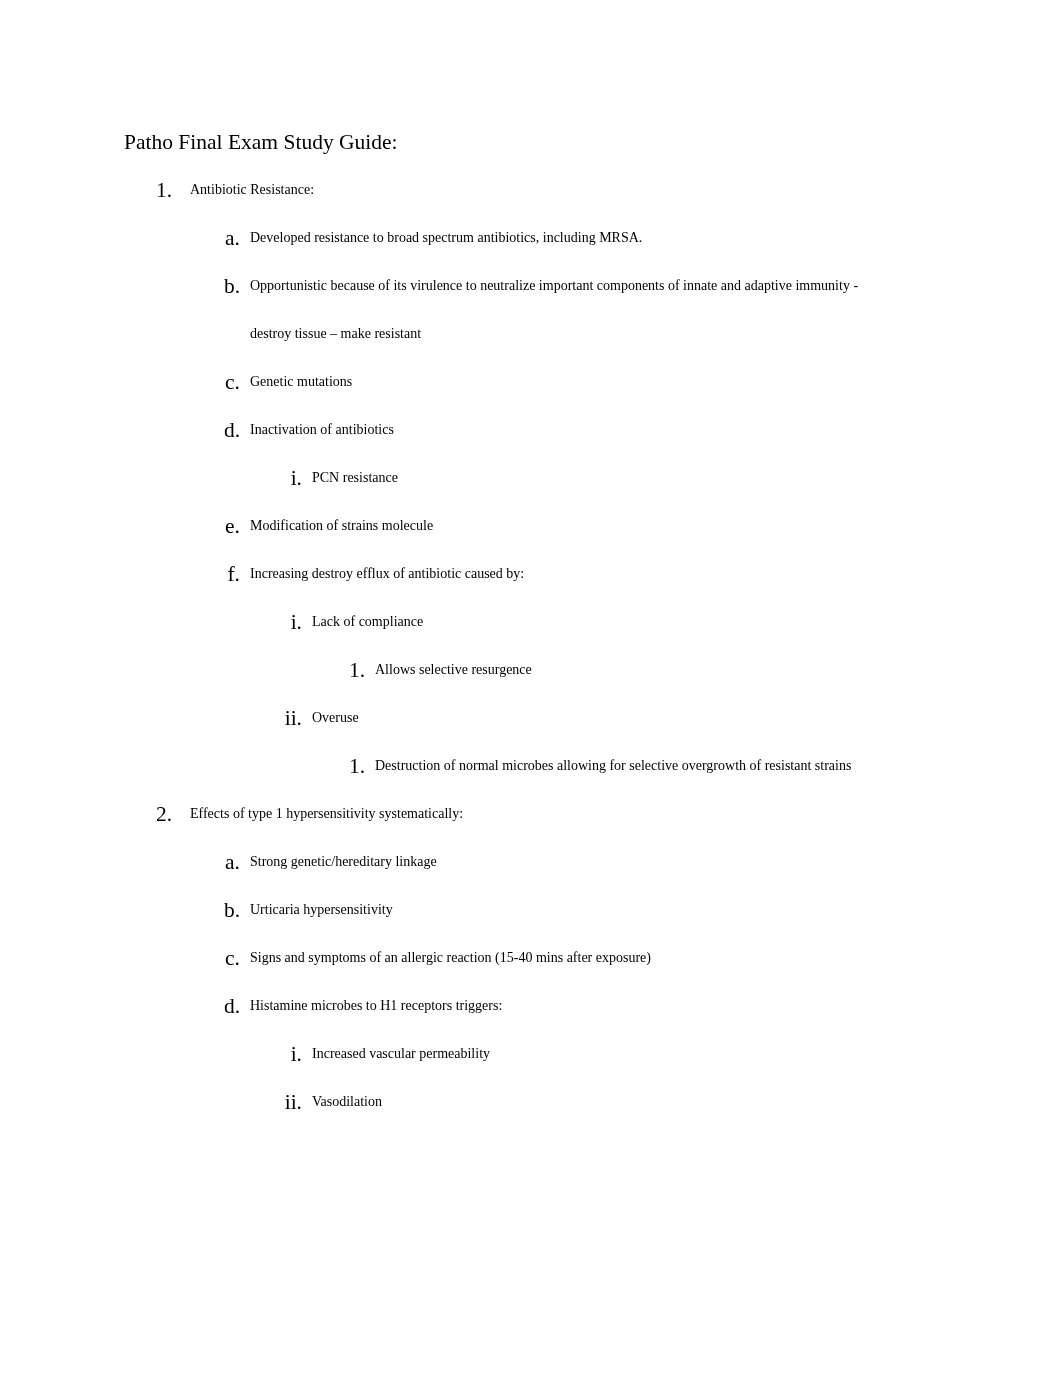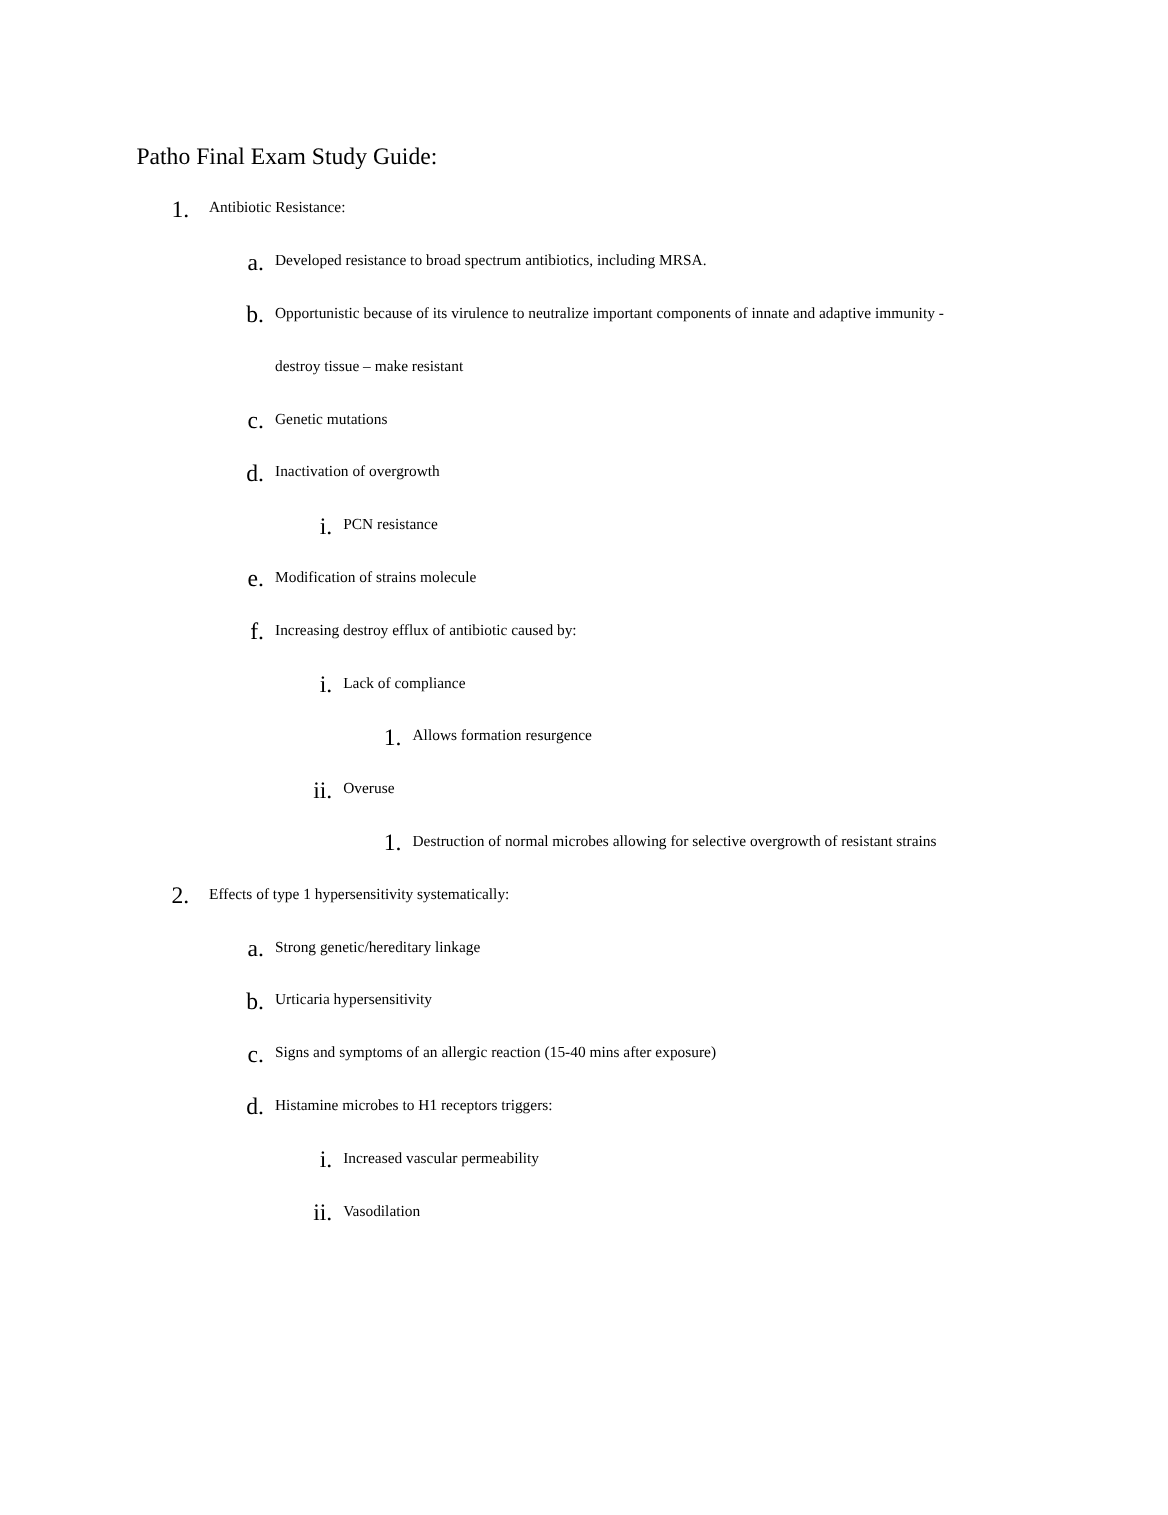--- a/index.html
+++ b/index.html
@@ -95,21 +95,21 @@
       <span class="text">Opportunistic because of its virulence to neutralize important components of innate and adaptive immunity - destroy tissue – make resistant</span>
     </div>
 
     <div class="li lvl2 w-lvl2">
       <span class="marker">c.</span>
       <span class="text">Genetic mutations</span>
     </div>
 
     <div class="li lvl2 w-lvl2">
       <span class="marker">d.</span>
-      <span class="text">Inactivation of overgrowth</span>
+      <span class="text">Inactivation of antibiotics</span>
     </div>
 
     <div class="li lvl3">
       <span class="marker">i.</span>
       <span class="text">PCN resistance</span>
     </div>
 
     <div class="li lvl2 w-lvl2">
       <span class="marker">e.</span>
       <span class="text">Modification of strains molecule</span>
@@ -120,21 +120,21 @@
       <span class="text">Increasing destroy efflux of antibiotic caused by:</span>
     </div>
 
     <div class="li lvl3">
       <span class="marker">i.</span>
       <span class="text">Lack of compliance</span>
     </div>
 
     <div class="li lvl4 w-lvl4">
       <span class="marker">1.</span>
-      <span class="text">Allows formation resurgence</span>
+      <span class="text">Allows selective resurgence</span>
     </div>
 
     <div class="li lvl3">
       <span class="marker">ii.</span>
       <span class="text">Overuse</span>
     </div>
 
     <div class="li lvl4 w-lvl4">
       <span class="marker">1.</span>
       <span class="text">Destruction of normal microbes allowing for selective overgrowth of resistant strains</span>

